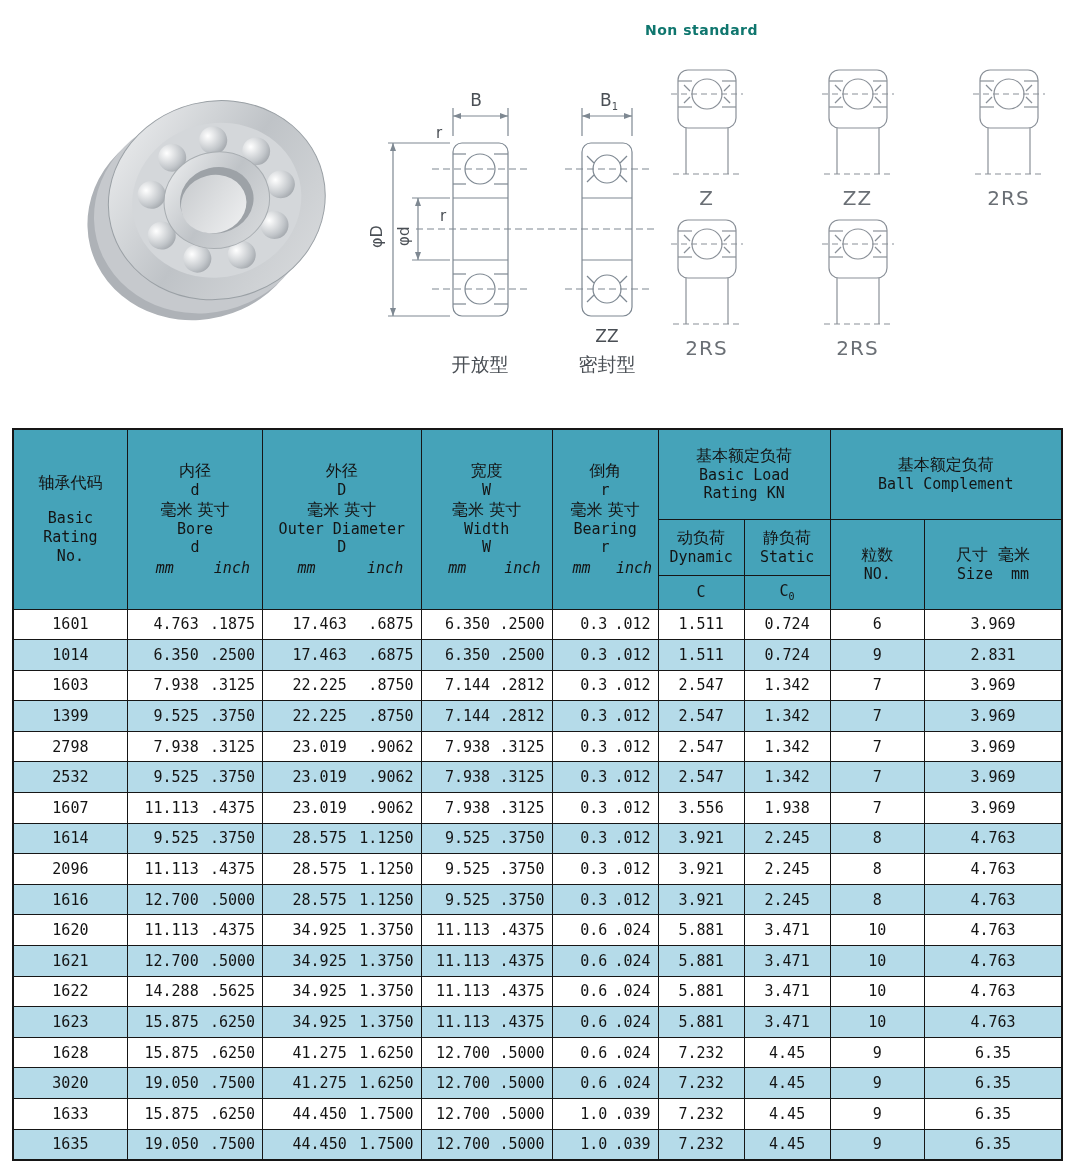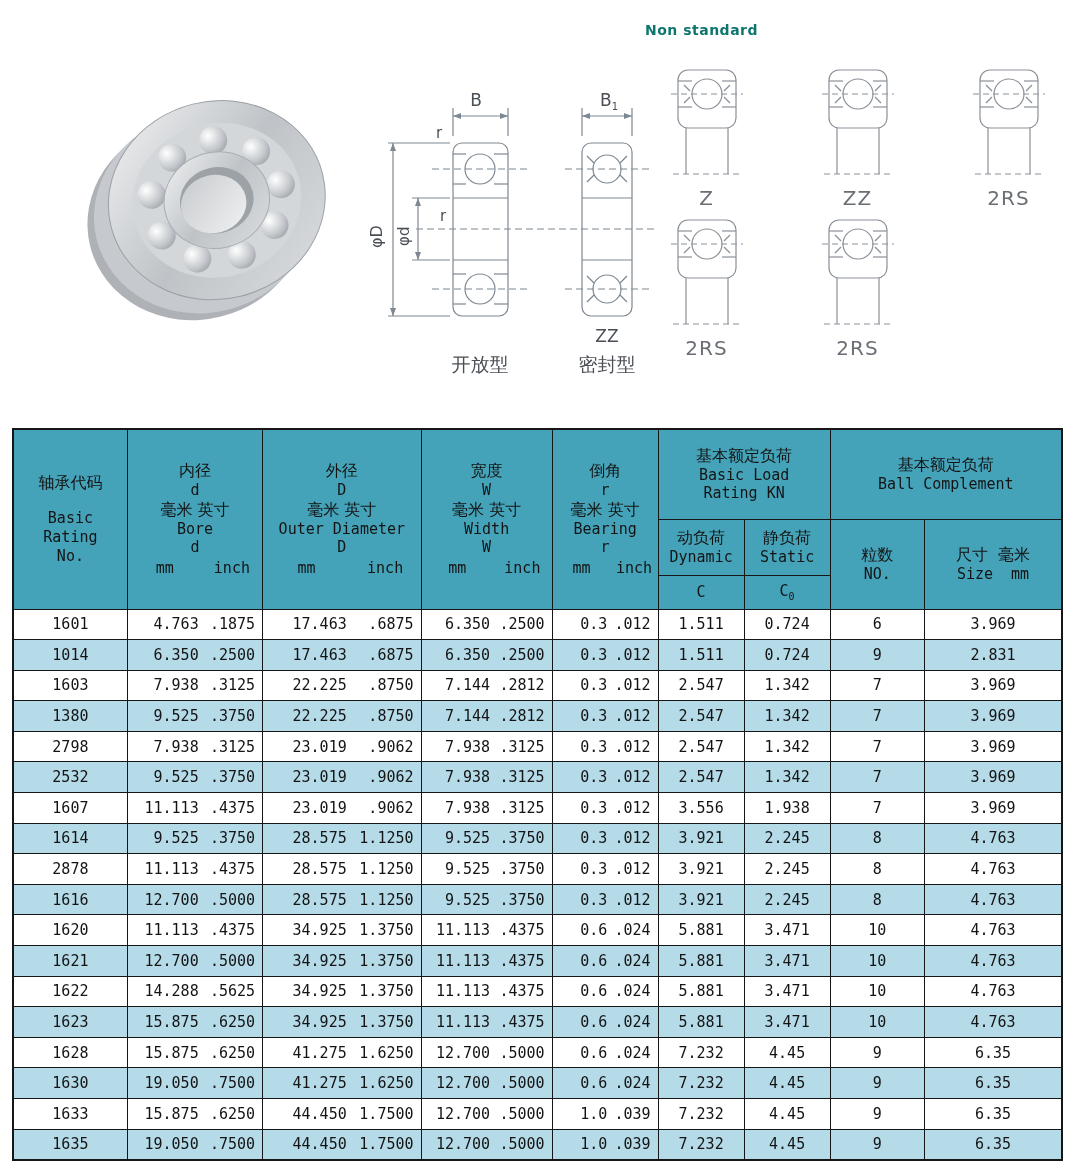--- a/index.html
+++ b/index.html
@@ -40,21 +40,21 @@
   th .zh{font-size:16px;}
   td{
     font-family:"DejaVu Sans Mono", monospace;font-size:15px;
     text-align:center;vertical-align:middle;height:30.6px;padding:0;
   }
   tbody tr.alt td{background:var(--alt-bg);}
   thead tr.r1{height:90px;}
   thead tr.r2{height:56px;}
   thead tr.r3{height:34px;}
   .units{display:flex;width:100%;font-family:"DejaVu Sans Mono", monospace;font-size:15px;margin-top:2px;}
-  .units span{display:block;}
+  .units span{display:block;font-style:italic;}
   .units .u-mm{width:55%;text-align:center;}
   .units .u-in{width:45%;}
   td.pair{padding:0;}
   td.pair .cellflex{display:flex;width:100%;}
   td.pair .mm{width:55%;text-align:right;padding-right:3px;}
   td.pair .in{width:45%;text-align:right;padding-right:7px;}
   .gap-md{height:16px;}
   sub.c0{font-size:10px;}
   svg text{font-family:"DejaVu Sans", sans-serif;}
 </style>
@@ -483,21 +483,21 @@
               <span class="mm">0.3</span>
               <span class="in">.012</span>
             </div>
     </td>
     <td>2.547</td>
     <td>1.342</td>
     <td>7</td>
     <td>3.969</td>
   </tr>
         <tr class="alt">
-    <td>1380</td>
+    <td>1399</td>
     <td class="pair">
       <div class="cellflex">
               <span class="mm">9.525</span>
               <span class="in">.3750</span>
             </div>
     </td>
     <td class="pair">
       <div class="cellflex">
               <span class="mm">22.225</span>
               <span class="in">.8750</span>
@@ -638,21 +638,21 @@
               <span class="mm">0.3</span>
               <span class="in">.012</span>
             </div>
     </td>
     <td>3.921</td>
     <td>2.245</td>
     <td>8</td>
     <td>4.763</td>
   </tr>
         <tr>
-    <td>2878</td>
+    <td>2096</td>
     <td class="pair">
       <div class="cellflex">
               <span class="mm">11.113</span>
               <span class="in">.4375</span>
             </div>
     </td>
     <td class="pair">
       <div class="cellflex">
               <span class="mm">28.575</span>
               <span class="in">1.1250</span>
@@ -855,21 +855,21 @@
               <span class="mm">0.6</span>
               <span class="in">.024</span>
             </div>
     </td>
     <td>7.232</td>
     <td>4.45</td>
     <td>9</td>
     <td>6.35</td>
   </tr>
         <tr class="alt">
-    <td>1630</td>
+    <td>3020</td>
     <td class="pair">
       <div class="cellflex">
               <span class="mm">19.050</span>
               <span class="in">.7500</span>
             </div>
     </td>
     <td class="pair">
       <div class="cellflex">
               <span class="mm">41.275</span>
               <span class="in">1.6250</span>

